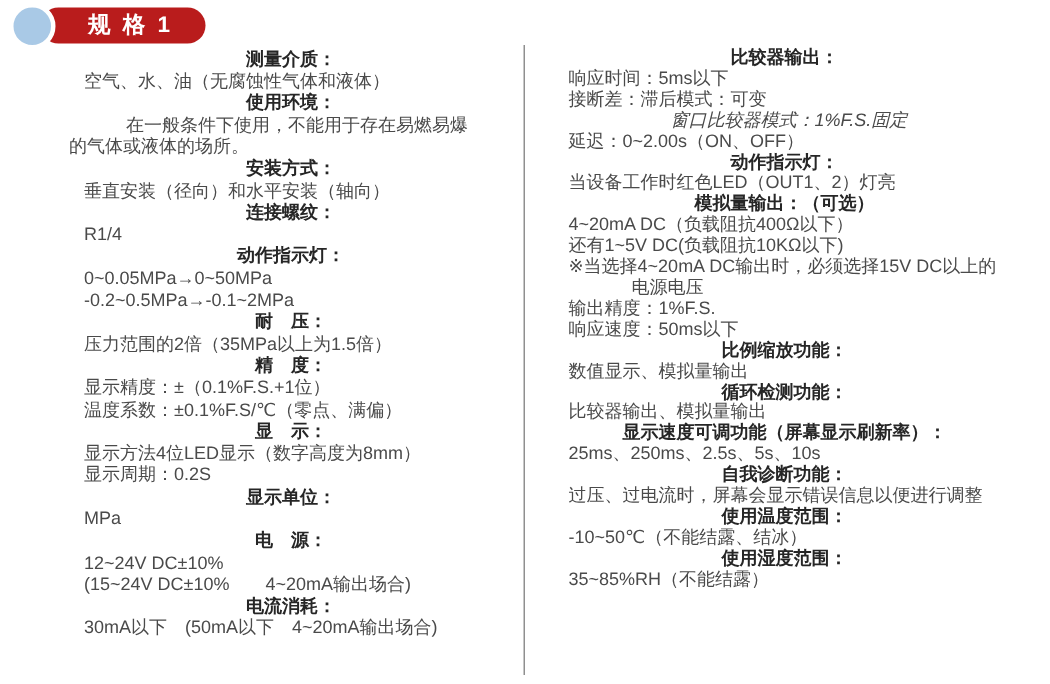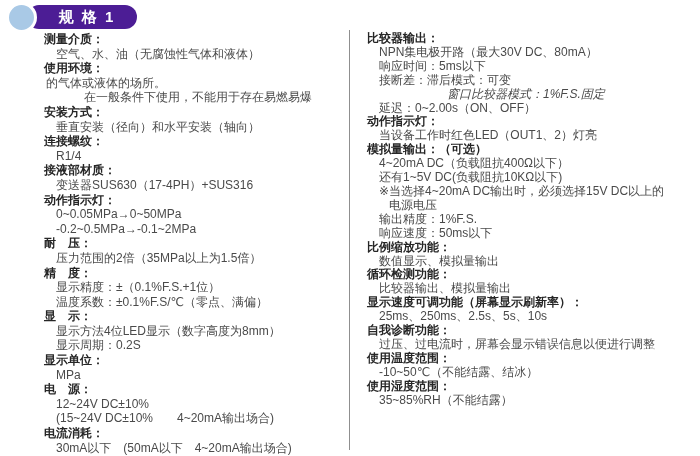--- a/index.html
+++ b/index.html
@@ -19,21 +19,21 @@
   .header {
     position: relative;
     height: 32px;
   }
   .pill {
     position: absolute;
     left: 27px;
     top: 5px;
     width: 110px;
     height: 24px;
-    background: #4c1d95;
+    background: #b91c1c;
     border-radius: 12px;
     color: #ffffff;
     font-weight: bold;
     font-size: 15px;
     letter-spacing: 2px;
     text-align: center;
     line-height: 24px;
     padding-left: 10px;
     box-sizing: border-box;
   }
@@ -72,60 +72,57 @@
     line-height: 14.6px;
   }
   .col-right {
     left: 367px;
     width: 312px;
     line-height: 13.9px;
   }
   .label {
     font-weight: bold;
     color: #262626;
+    text-align: center;
   }
   .line.v     { margin-left: 12px; }
   .line.hang1 { margin-left: 40px; }
   .line.hang2 { margin-left: 2px;  }
   .line.align { margin-left: 80px; font-style: italic; }
-  .line.cont  { margin-left: 22px; }
+  .line.cont  { margin-left: 54px; }
 </style>
 </head>
 <body>
 
 <div class="page">
   <div class="header">
     <span class="circle"></span>
     <span class="pill">
       <span>规 格 1</span>
     </span>
   </div>
   <div class="columns">
     <div class="divider"></div>
     <div class="col col-left" id="col-left">
         <div class="section">
           <div class="label">测量介质：</div>
           <div class="line v">空气、水、油（无腐蚀性气体和液体）</div>
         </div>
         <div class="section">
           <div class="label">使用环境：</div>
+          <div class="line hang1">在一般条件下使用，不能用于存在易燃易爆</div>
           <div class="line hang2">的气体或液体的场所。</div>
-          <div class="line hang1">在一般条件下使用，不能用于存在易燃易爆</div>
         </div>
         <div class="section">
           <div class="label">安装方式：</div>
           <div class="line v">垂直安装（径向）和水平安装（轴向）</div>
         </div>
         <div class="section">
           <div class="label">连接螺纹：</div>
           <div class="line v">R1/4</div>
-        </div>
-        <div class="section">
-          <div class="label">接液部材质：</div>
-          <div class="line v">变送器SUS630（17-4PH）+SUS316</div>
         </div>
         <div class="section">
           <div class="label">动作指示灯：</div>
           <div class="line v">0~0.05MPa→0~50MPa</div>
           <div class="line v">-0.2~0.5MPa→-0.1~2MPa</div>
         </div>
         <div class="section">
           <div class="label">耐　压：</div>
           <div class="line v">压力范围的2倍（35MPa以上为1.5倍）</div>
         </div>
@@ -149,21 +146,20 @@
           <div class="line v">(15~24V DC±10%　　4~20mA输出场合)</div>
         </div>
         <div class="section">
           <div class="label">电流消耗：</div>
           <div class="line v">30mA以下　(50mA以下　4~20mA输出场合)</div>
         </div>
       </div>
     <div class="col col-right" id="col-right">
         <div class="section">
           <div class="label">比较器输出：</div>
-          <div class="line v">NPN集电极开路（最大30V DC、80mA）</div>
           <div class="line v">响应时间：5ms以下</div>
           <div class="line v">接断差：滞后模式：可变</div>
           <div class="line align">窗口比较器模式：1%F.S.固定</div>
           <div class="line v">延迟：0~2.00s（ON、OFF）</div>
         </div>
         <div class="section">
           <div class="label">动作指示灯：</div>
           <div class="line v">当设备工作时红色LED（OUT1、2）灯亮</div>
         </div>
         <div class="section">

